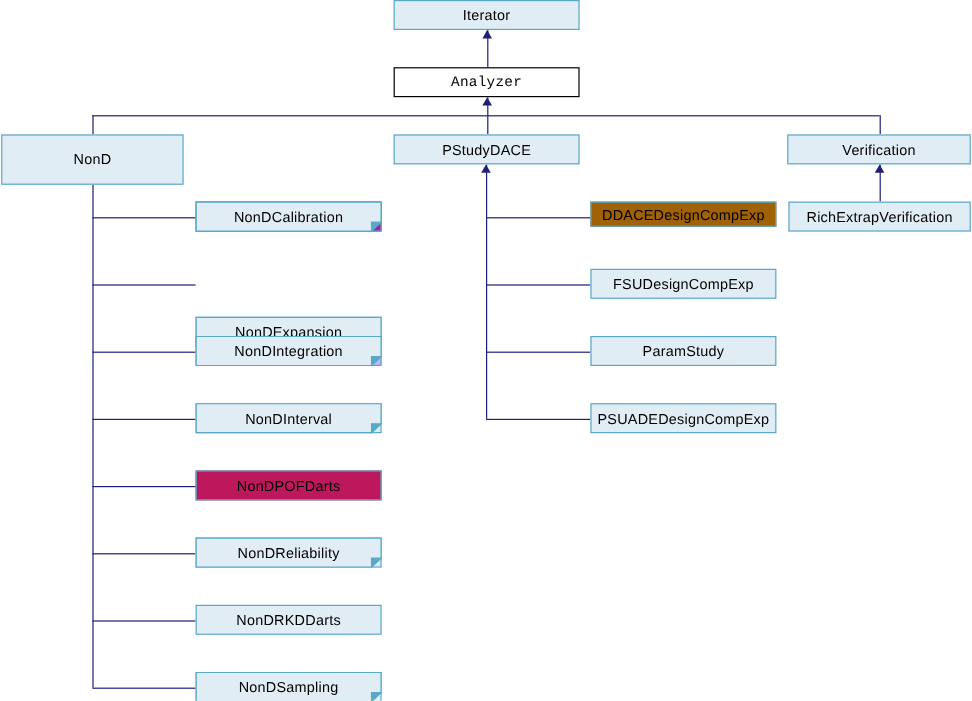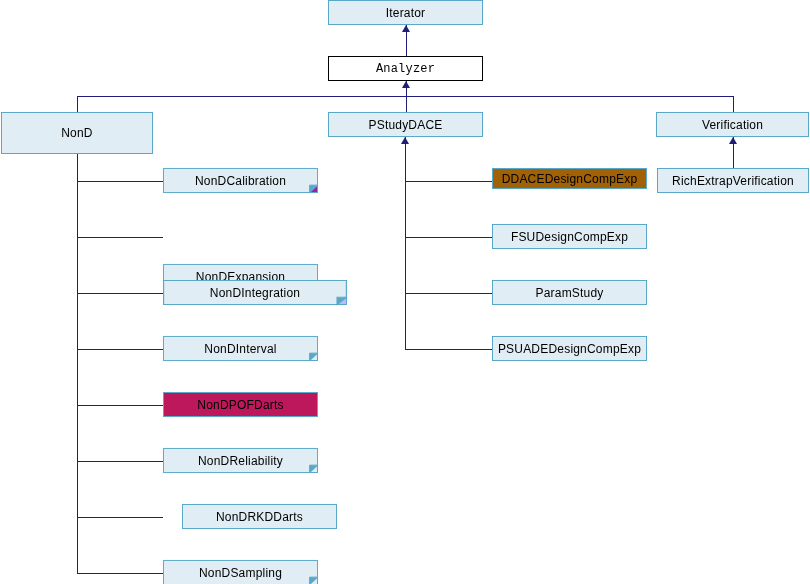--- a/index.html
+++ b/index.html
@@ -131,21 +131,21 @@
       </div>
       <div class="node folded" style="left: 163px; top: 224px; width: 155px; height: 25px; background: rgb(225, 237, 244); border-color: rgb(90, 168, 200); margin-top: 40px;">
         <span class="fold-outline">
           <svg viewBox="0 0 157 27" preserveAspectRatio="none">
             <path d="M0.5,0.5 L156.5,0.5 L156.5,18.5 L148.5,26.5 L0.5,26.5 Z" fill="#e1edf4" stroke="#5aa8c8" stroke-width="1"></path>
             <path d="M148.5,26.5 L148.5,18.5 L156.5,18.5 Z" fill="#5aa8c8" stroke="#5aa8c8" stroke-width="1"></path>
           </svg>
         </span>
         <span class="node-label" style="position: relative;">NonDExpansion</span>
       </div>
-      <div class="node folded" style="left: 163px; top: 280px; width: 184px; height: 25px; background: #c4b5fd; border-color: rgb(90, 168, 200);">
+      <div class="node folded" style="left: 163px; top: 280px; width: 155px; height: 25px; background: #c4b5fd; border-color: rgb(90, 168, 200);">
         <span class="fold-outline">
           <svg viewBox="0 0 157 27" preserveAspectRatio="none">
             <path d="M0.5,0.5 L156.5,0.5 L156.5,18.5 L148.5,26.5 L0.5,26.5 Z" fill="#e1edf4" stroke="#5aa8c8" stroke-width="1"></path>
             <path d="M148.5,26.5 L148.5,18.5 L156.5,18.5 Z" fill="#5aa8c8" stroke="#5aa8c8" stroke-width="1"></path>
           </svg>
         </span>
         <span class="node-label" style="position: relative;">NonDIntegration</span>
       </div>
       <div class="node folded" style="left: 163px; top: 336px; width: 155px; height: 25px; background: rgb(225, 237, 244); border-color: rgb(90, 168, 200);">
         <span class="fold-outline">
@@ -161,21 +161,21 @@
       </div>
       <div class="node folded" style="left: 163px; top: 448px; width: 155px; height: 25px; background: rgb(225, 237, 244); border-color: rgb(90, 168, 200);">
         <span class="fold-outline">
           <svg viewBox="0 0 157 27" preserveAspectRatio="none">
             <path d="M0.5,0.5 L156.5,0.5 L156.5,18.5 L148.5,26.5 L0.5,26.5 Z" fill="#e1edf4" stroke="#5aa8c8" stroke-width="1"></path>
             <path d="M148.5,26.5 L148.5,18.5 L156.5,18.5 Z" fill="#5aa8c8" stroke="#5aa8c8" stroke-width="1"></path>
           </svg>
         </span>
         <span class="node-label" style="position: relative;">NonDReliability</span>
       </div>
-      <div class="node" style="left: 163px; top: 504px; width: 155px; height: 25px; background: rgb(225, 237, 244); border-color: rgb(90, 168, 200); margin-left: 19px;">
+      <div class="node" style="left: 163px; top: 504px; width: 155px; height: 25px; background: rgb(225, 237, 244); border-color: rgb(90, 168, 200);">
         <span class="node-label" style="position: relative;">NonDRKDDarts</span>
       </div>
       <div class="node folded" style="left: 163px; top: 560px; width: 155px; height: 25px; background: rgb(225, 237, 244); border-color: rgb(90, 168, 200);">
         <span class="fold-outline">
           <svg viewBox="0 0 157 27" preserveAspectRatio="none">
             <path d="M0.5,0.5 L156.5,0.5 L156.5,18.5 L148.5,26.5 L0.5,26.5 Z" fill="#e1edf4" stroke="#5aa8c8" stroke-width="1"></path>
             <path d="M148.5,26.5 L148.5,18.5 L156.5,18.5 Z" fill="#5aa8c8" stroke="#5aa8c8" stroke-width="1"></path>
           </svg>
         </span>
         <span class="node-label" style="position: relative;">NonDSampling</span>

